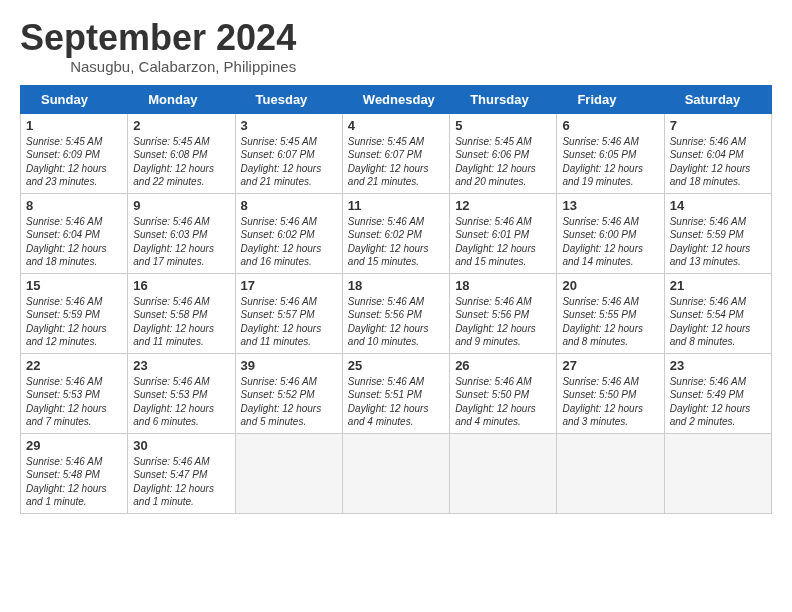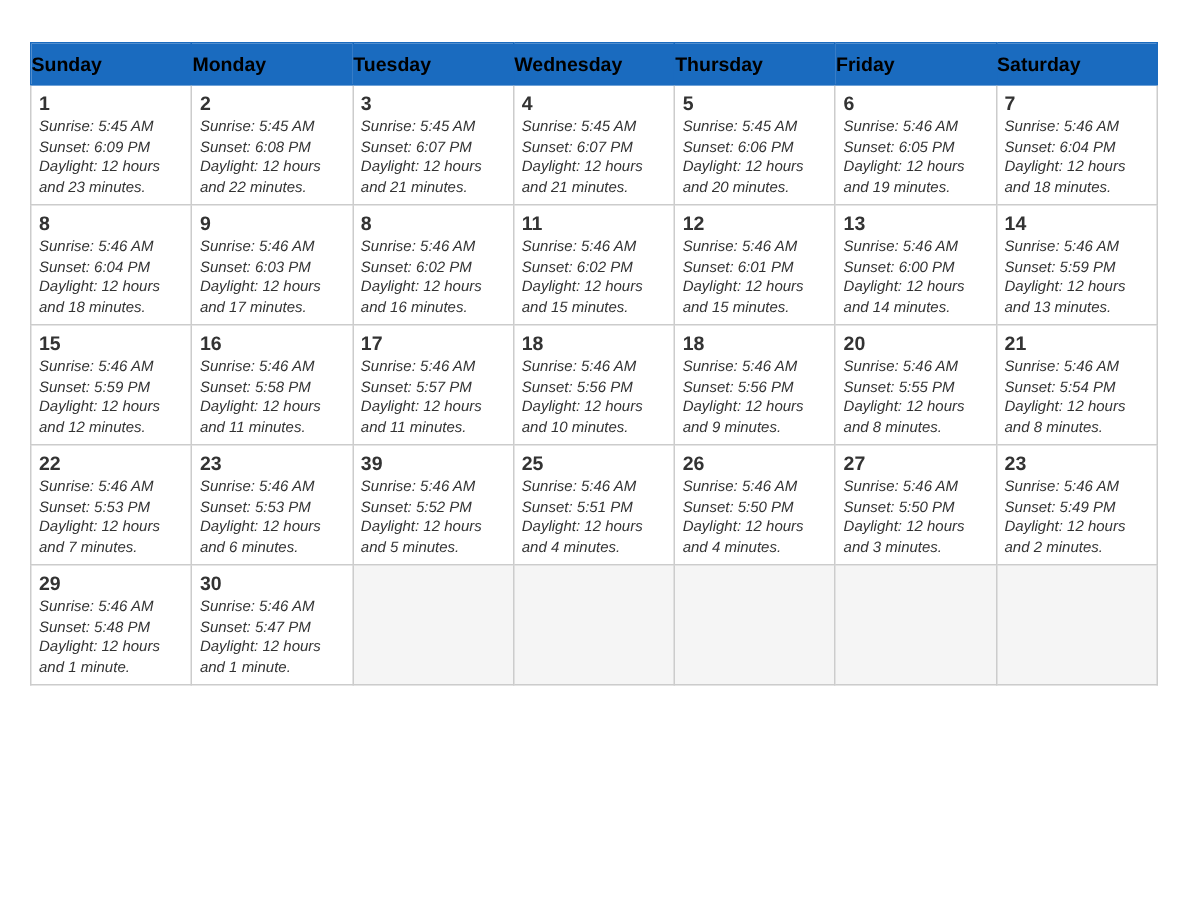--- a/index.html
+++ b/index.html
@@ -38,24 +38,24 @@
       font-size: 15px;
       color: #555;
     }
     table {
       width: 100%;
       border-collapse: collapse;
       table-layout: fixed;
     }
     th {
       background-color: #1a6bbf;
-      color: #000000;
+      color: #ffffff;
       font-size: 13px;
       font-weight: bold;
-      padding: 6px 0;
+      padding: 6px 20px;
       text-align: left;
       border: 1px solid #1a6bbf;
     }
     td {
       border: 1px solid #ccc;
       vertical-align: top;
       padding: 4px 4px 4px 5px;
       font-size: 10px;
       color: #333;
       height: 78px;
@@ -74,20 +74,24 @@
       font-size: 10px;
       line-height: 1.35;
       font-style: italic;
     }
   </style>
 </head>
 <body>
 
 <div class="container">
   <div class="header-row">
+    <div class="title-block">
+      <div class="month-title">September 2024</div>
+      <div class="location">Nasugbu, Calabarzon, Philippines</div>
+    </div>
   </div>
 
   <table>
     <thead>
       <tr>
         <th>Sunday</th>
         <th>Monday</th>
         <th>Tuesday</th>
         <th>Wednesday</th>
         <th>Thursday</th>

